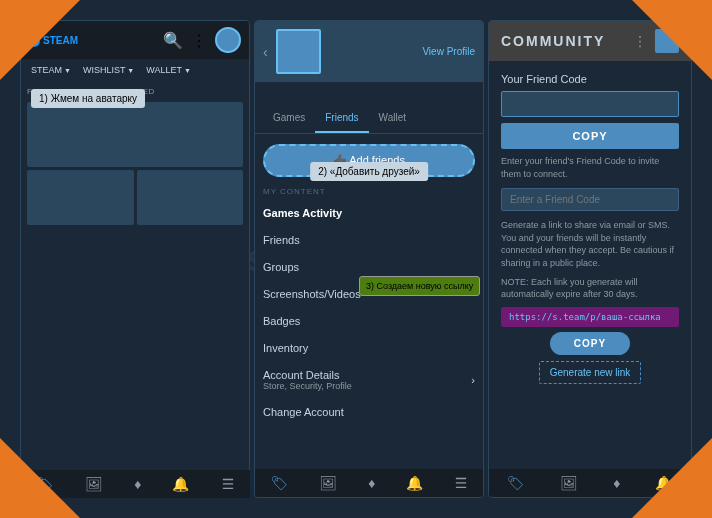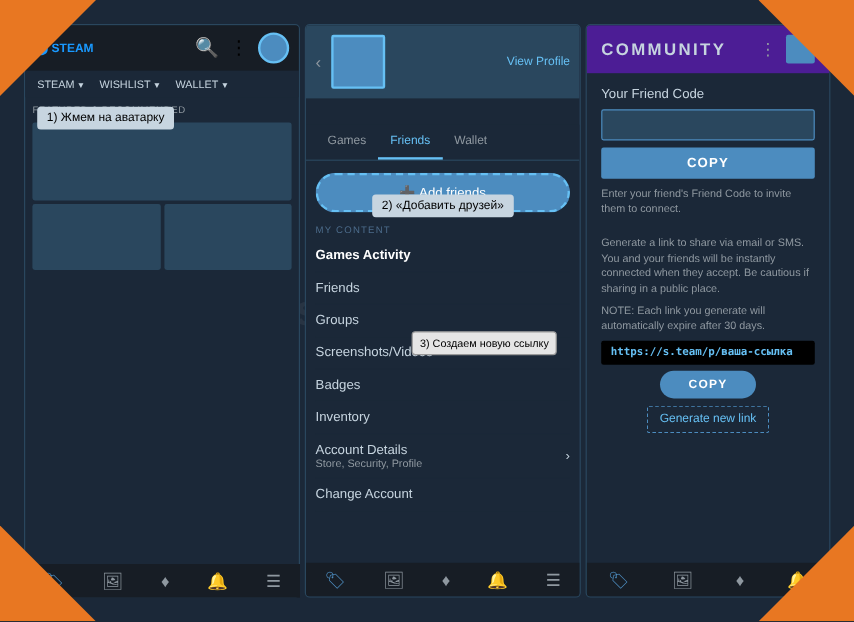--- a/index.html
+++ b/index.html
@@ -262,22 +262,22 @@
     }
 
     .menu-item-sub {
       color: #8f98a0;
       font-size: 9px;
     }
 
     .tooltip-new-link {
       position: absolute;
       bottom: 130px;
-      left: 88px;
-      background: #e5e5e5;
+      left: 104px;
+      background: #4d7c0f;
       color: #000;
       font-size: 9px;
       padding: 4px 6px;
       border-radius: 3px;
       white-space: nowrap;
       z-index: 10;
       border: 1px solid #999;
     }
 
     .profile-bottom-bar {
@@ -296,21 +296,21 @@
     .community-panel {
       flex: 1;
       background: #1b2838;
       border: 1px solid #2a475e;
       border-radius: 4px;
       overflow: hidden;
       position: relative;
     }
 
     .community-header {
-      background: #4c1d95;
+      background: #404040;
       padding: 8px 12px;
       display: flex;
       align-items: center;
       justify-content: space-between;
     }
 
     .community-title {
       color: #c6d4df;
       font-size: 14px;
       font-weight: bold;
@@ -394,28 +394,27 @@
     }
 
     .quick-invite-desc {
       color: #8f98a0;
       font-size: 9px;
       line-height: 1.4;
       margin-bottom: 6px;
     }
 
     .link-url {
-      background: #000000;
+      background: #701a75;
       color: #66c0f4;
       font-size: 9px;
       padding: 5px 8px;
       border-radius: 2px;
       margin-bottom: 5px;
       font-family: monospace;
-      font-weight: bold;
     }
 
     .copy-btn-small {
       background: #4c8cbf;
       color: #fff;
       border: none;
       padding: 6px 12px;
       font-size: 10px;
       font-weight: bold;
       letter-spacing: 1px;
@@ -600,20 +599,21 @@
         <span style="color:#8f98a0; font-size:14px;">⋮</span>
         <div class="community-avatar"></div>
       </div>
     </div>
 
     <div class="friend-code-section">
       <div class="section-title">Your Friend Code</div>
       <input class="code-input" type="text" value="" style="">
       <button class="copy-btn">COPY</button>
       <div class="help-text">Enter your friend's Friend Code to invite them to connect.</div>
+      <input class="enter-code-input" type="text" placeholder="Enter a Friend Code" style="">
     </div>
 
     <div class="quick-invite-section">
       <div class="quick-invite-desc">Generate a link to share via email or SMS. You and your friends will be instantly connected when they accept. Be cautious if sharing in a public place.</div>
       <div class="quick-invite-desc">NOTE: Each link you generate will automatically expire after 30 days.</div>
 
       <div style="position:relative;">
         
       </div>
 

